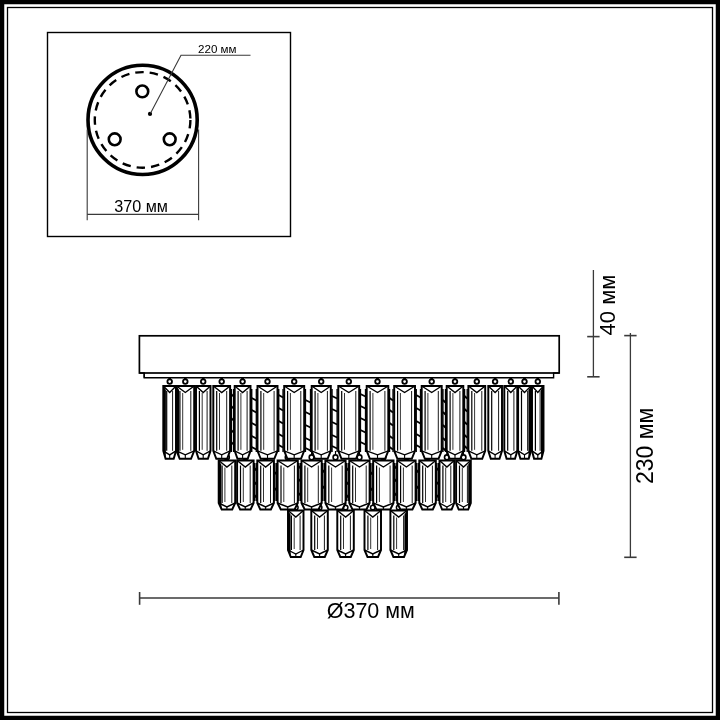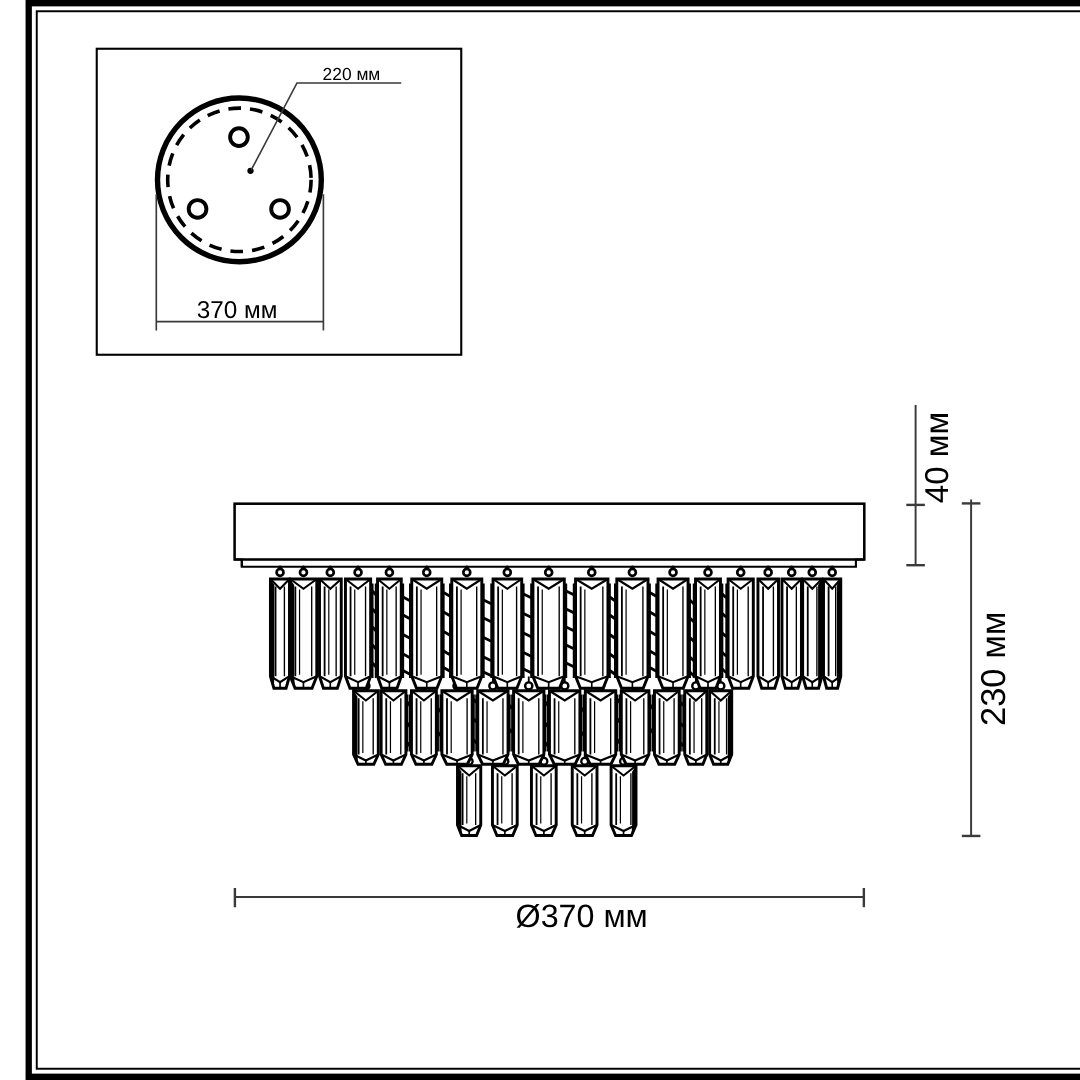--- a/index.html
+++ b/index.html
@@ -1,16 +1,16 @@
 <!DOCTYPE html>
 <html><head>
 <meta charset="utf-8">
 <style>
 html,body{margin:0;padding:0;background:#fff;}
-#page{position:relative;width:630px;height:720px;font-family:"Liberation Sans",sans-serif;margin-left:17px;}
+#page{position:relative;width:630px;height:720px;font-family:"Liberation Sans",sans-serif;}
 svg{display:block;}
 text{font-family:"Liberation Sans",sans-serif;}
 </style>
 </head>
 <body>
 <div id="page">
 <svg width="720" height="720" viewBox="0 0 720 720">
 <rect x="0" y="0" width="720" height="720" fill="#ffffff"></rect>
 <rect x="2" y="2" width="716" height="716" fill="none" stroke="#000" stroke-width="4.5"></rect>
 <rect x="7.5" y="7.5" width="705" height="705" fill="none" stroke="#000" stroke-width="1.3"></rect>

